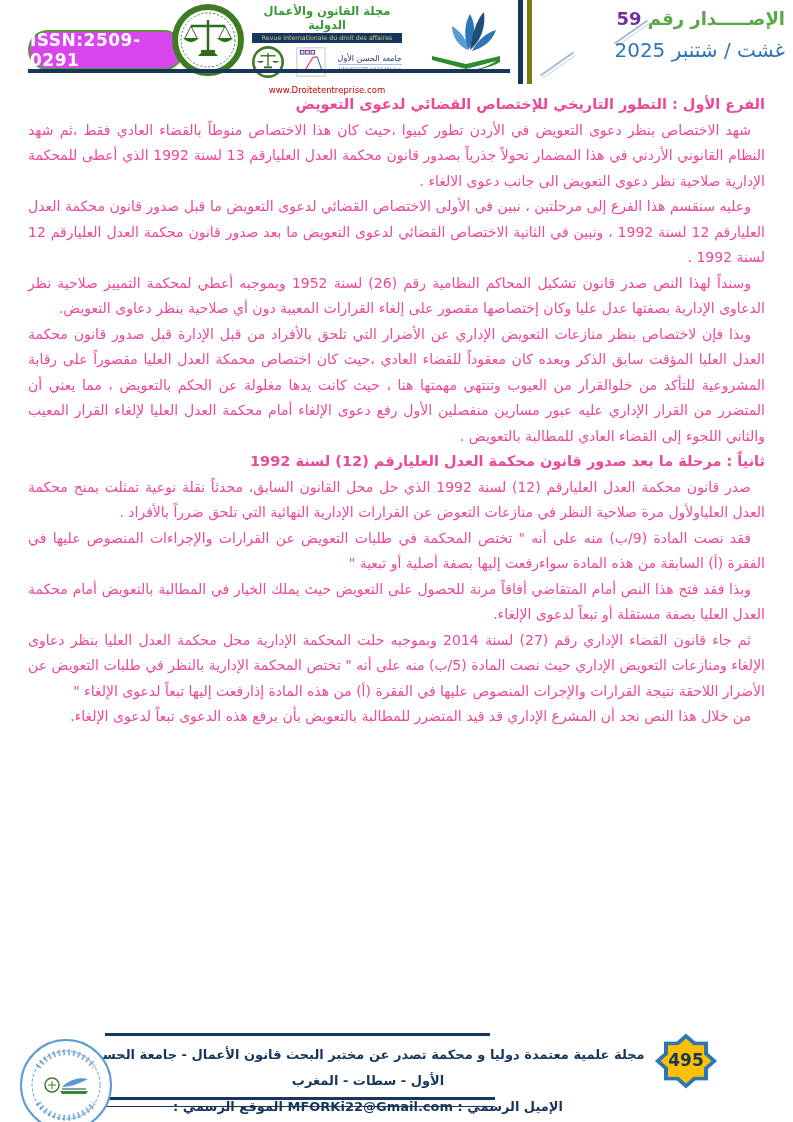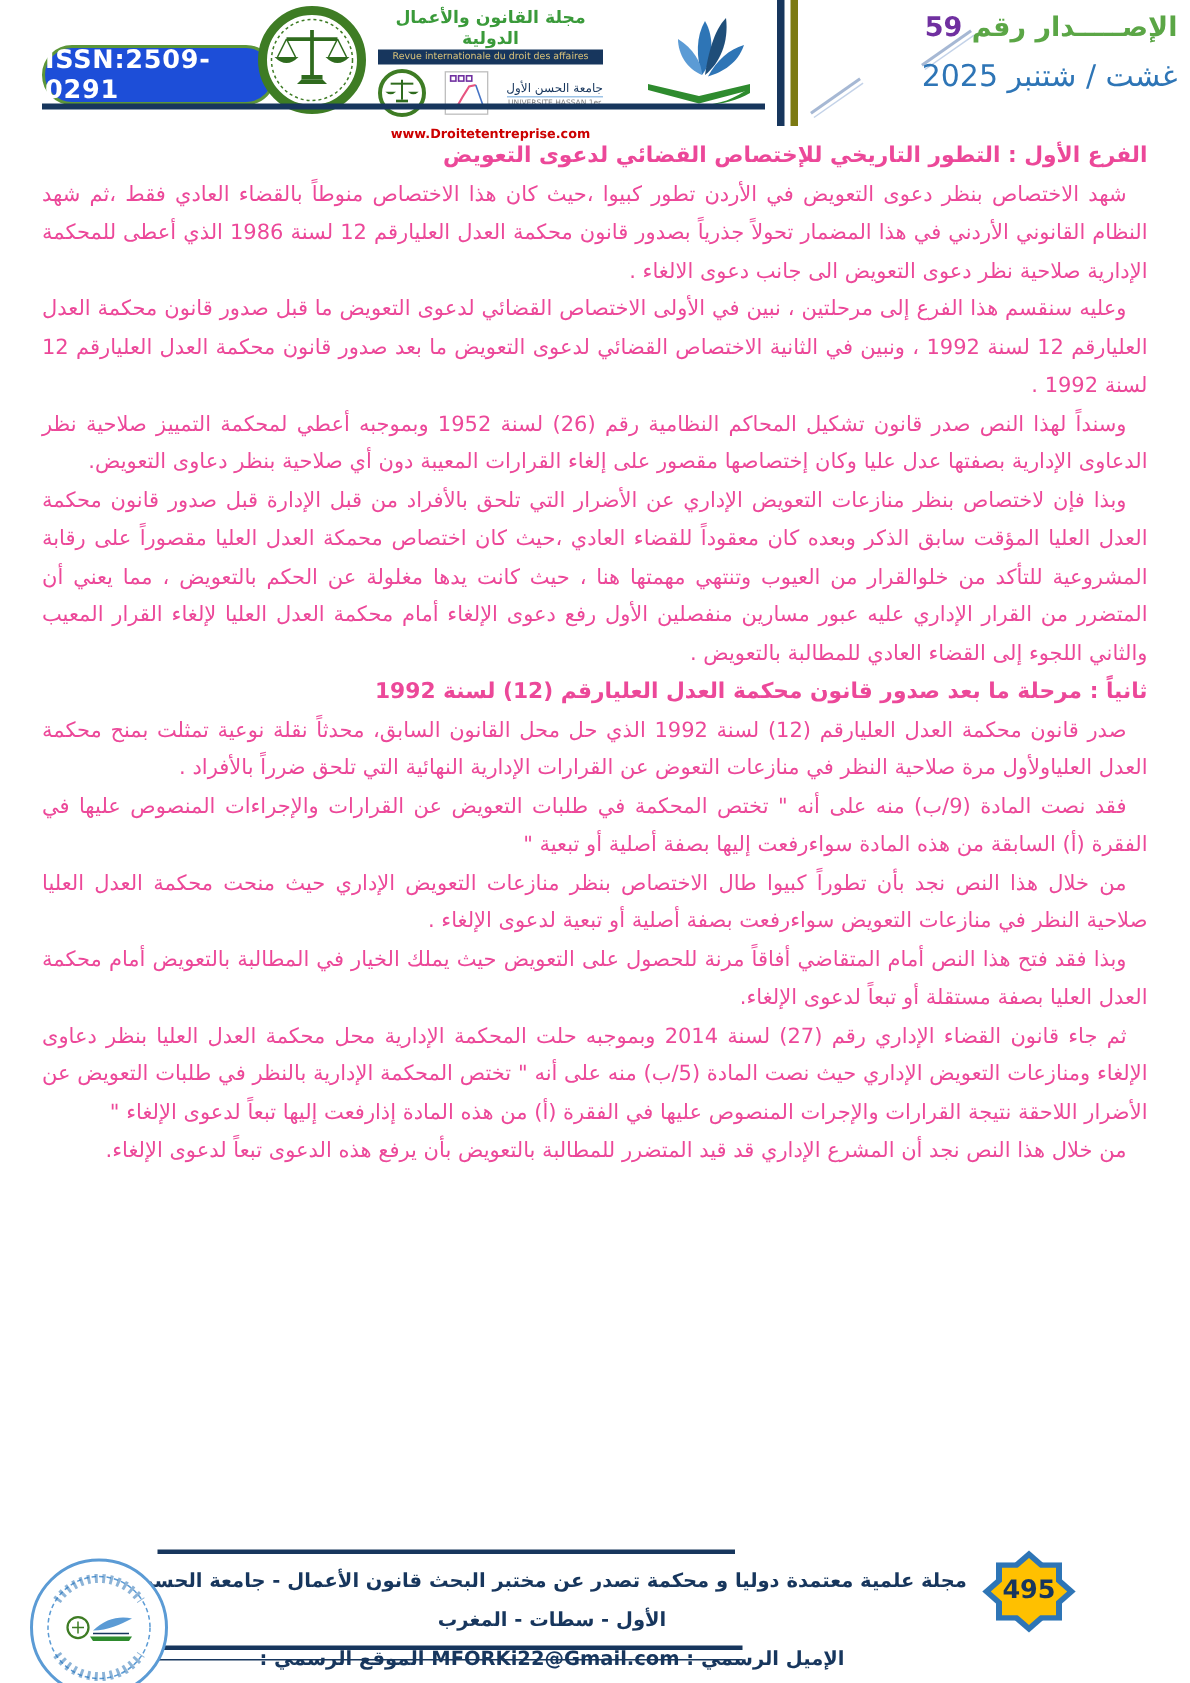--- a/index.html
+++ b/index.html
@@ -1,33 +1,33 @@
 <!DOCTYPE html>
 <html><head>
 <meta charset="utf-8">
 <style>
   html,body{margin:0;padding:0;background:#fff;}
   .page{position:relative;width:793px;height:1122px;background:#ffffff;overflow:hidden;
         font-family:"DejaVu Sans",sans-serif;}
 
   
   .hdr{position:absolute;top:0;left:0;width:793px;height:88px;}
-  .issn-pill{position:absolute;left:28px;top:30px;width:152px;height:36px;background:#1d4ed8;
+  .issn-pill{position:absolute;left:28px;top:30px;width:152px;height:36px;background:#d946ef;
       border:2px solid #5d9639;border-radius:20px;color:#fff;font-weight:bold;font-size:17px;
       display:flex;align-items:center;justify-content:center;letter-spacing:.5px;}
   .seal{position:absolute;border-radius:50%;}
   .seal-big{left:172px;top:4px;width:72px;height:72px;}
   .jr-block{position:absolute;left:252px;top:4px;width:150px;height:76px;text-align:center;}
   .jr-ar{color:#3A9A3A;font-weight:bold;font-size:11.5px;line-height:14px;}
   .jr-band{background:#17365D;color:#D9C27A;font-size:6.3px;line-height:10px;margin-top:1px;
       white-space:nowrap;overflow:hidden;}
   .jr-mid{display:flex;align-items:center;justify-content:space-between;margin-top:2px;height:38px;}
   .jr-univ{font-size:8px;color:#17365D;line-height:9px;text-align:center;}
   .jr-univ .fr{font-size:5px;color:#7f7f7f;display:block;border-top:1px solid #9dc3e6;margin-top:1px;}
-  .jr-url{color:#CC0000;font-weight:bold;font-size:8.5px;margin-top:2px;}
+  .jr-url{color:#CC0000;font-weight:normal;font-size:8.5px;margin-top:2px;}
   .lotus{position:absolute;left:418px;top:6px;width:96px;height:74px;}
   .vbar{position:absolute;top:0;height:84px;width:5px;}
   .vbar-navy{left:518px;background:#17365D;}
   .vbar-olive{left:527px;background:#7C7A12;}
   .hdr-rule{position:absolute;left:28px;top:69px;width:482px;height:4px;background:#17365D;}
   .issue{position:absolute;left:540px;top:4px;width:245px;text-align:right;direction:rtl;}
   .issue-l1{font-size:18px;font-weight:bold;color:#5BA646;line-height:30px;white-space:nowrap;}
   .issue-l1 .num{color:#7030A0;}
   .issue-l2{font-size:20px;font-weight:normal;color:#2E75B6;line-height:32px;white-space:nowrap;}
   .slash{position:absolute;width:2px;height:40px;background:#A6B8D4;transform:rotate(55deg);}
@@ -137,28 +137,27 @@
       <div class="issue-l1">
         <span>الإصـــــدار رقم</span>
         <span class="num">59</span>
       </div>
       <div class="issue-l2">غشت / شتنبر 2025</div>
     </div>
   </div>
 
   <div class="article" lang="ar" dir="rtl">
       <p class="heading">الفرع الأول : التطور التاريخي للإختصاص القضائي لدعوى التعويض</p>
-      <p class="para">شهد الاختصاص بنظر دعوى التعويض  في الأردن تطور كبيوا ،حيث كان هذا الاختصاص منوطاً بالقضاء العادي فقط ،ثم شهد النظام القانوني الأردني في هذا المضمار تحولاً جذرياً بصدور قانون محكمة العدل العليارقم 12 لسنة 1986 الذي أعطى للمحكمة الإدارية صلاحية نظر دعوى التعويض  الى جانب دعوى الالغاء .</p>
+      <p class="para">شهد الاختصاص بنظر دعوى التعويض  في الأردن تطور كبيوا ،حيث كان هذا الاختصاص منوطاً بالقضاء العادي فقط ،ثم شهد النظام القانوني الأردني في هذا المضمار تحولاً جذرياً بصدور قانون محكمة العدل العليارقم 13 لسنة 1992 الذي أعطى للمحكمة الإدارية صلاحية نظر دعوى التعويض  الى جانب دعوى الالغاء .</p>
       <p class="para">وعليه سنقسم هذا الفرع إلى مرحلتين ، نبين في الأولى الاختصاص القضائي لدعوى التعويض  ما قبل صدور قانون  محكمة العدل العليارقم 12 لسنة 1992 ،  ونبين  في الثانية الاختصاص القضائي لدعوى التعويض ما بعد صدور قانون محكمة العدل العليارقم 12 لسنة 1992 .</p>
       <p class="para">وسنداً لهذا النص صدر قانون تشكيل المحاكم النظامية رقم (26)  لسنة 1952 وبموجبه أعطي لمحكمة التمييز صلاحية  نظر الدعاوى الإدارية بصفتها عدل عليا  وكان إختصاصها مقصور على إلغاء القرارات المعيبة دون أي صلاحية بنظر دعاوى التعويض.</p>
       <p class="para">وبذا فإن لاختصاص بنظر منازعات التعويض الإداري عن الأضرار التي تلحق بالأفراد من قبل الإدارة  قبل  صدور قانون محكمة العدل العليا المؤقت سابق الذكر وبعده كان معقوداً للقضاء العادي ،حيث كان اختصاص محمكة العدل العليا مقصوراً على رقابة المشروعية للتأكد من خلوالقرار من العيوب وتنتهي مهمتها هنا ، حيث كانت يدها مغلولة عن الحكم بالتعويض ، مما يعني أن المتضرر من القرار  الإداري عليه عبور مسارين منفصلين  الأول رفع دعوى الإلغاء أمام محكمة العدل العليا لإلغاء القرار  المعيب والثاني اللجوء إلى القضاء العادي للمطالبة بالتعويض .</p>
       <p class="heading">ثانياً : مرحلة ما بعد  صدور قانون محكمة العدل العليارقم (12) لسنة  1992</p>
       <p class="para">صدر قانون محكمة العدل العليارقم (12) لسنة 1992 الذي حل محل القانون السابق، محدثاً  نقلة نوعية  تمثلت بمنح محكمة العدل العلياولأول مرة صلاحية النظر في منازعات التعوض عن القرارات الإدارية النهائية التي تلحق ضرراً بالأفراد .</p>
       <p class="para">فقد نصت المادة (9/ب) منه على أنه " تختص المحكمة في طلبات التعويض عن القرارات والإجراءات المنصوص عليها في الفقرة (أ) السابقة من هذه المادة سواءرفعت إليها بصفة أصلية أو تبعية "</p>
-      <p class="para">من خلال هذا النص نجد بأن تطوراً كبيوا طال الاختصاص بنظر منازعات التعويض الإداري حيث منحت محكمة العدل العليا صلاحية النظر في منازعات التعويض سواءرفعت بصفة أصلية  أو تبعية لدعوى الإلغاء .</p>
       <p class="para">وبذا فقد فتح هذا النص أمام المتقاضي أفاقاً مرنة للحصول على التعويض حيث يملك الخيار في المطالبة بالتعويض أمام محكمة العدل العليا بصفة مستقلة أو تبعاً لدعوى الإلغاء.</p>
       <p class="para">ثم جاء قانون القضاء الإداري رقم (27) لسنة 2014 وبموجبه حلت المحكمة الإدارية محل  محكمة العدل العليا بنظر دعاوى الإلغاء ومنازعات التعويض الإداري حيث نصت المادة (5/ب) منه على أنه " تختص المحكمة الإدارية بالنظر في طلبات التعويض عن الأضرار اللاحقة نتيجة القرارات والإجرات المنصوص عليها في الفقرة (أ) من هذه المادة إذارفعت إليها تبعاً لدعوى الإلغاء "</p>
       <p class="para">من خلال هذا النص نجد أن المشرع الإداري قد قيد المتضرر للمطالبة بالتعويض بأن يرفع هذه الدعوى تبعاً لدعوى الإلغاء.</p>
     </div>
 
   <div class="ftr-rule-top"></div>
 
   <div class="ftr-text">
     <div>مجلة علمية معتمدة  دوليا و محكمة تصدر عن مختبر البحث قانون الأعمال - جامعة الحسن الأول - سطات - المغرب</div>
     <div>

